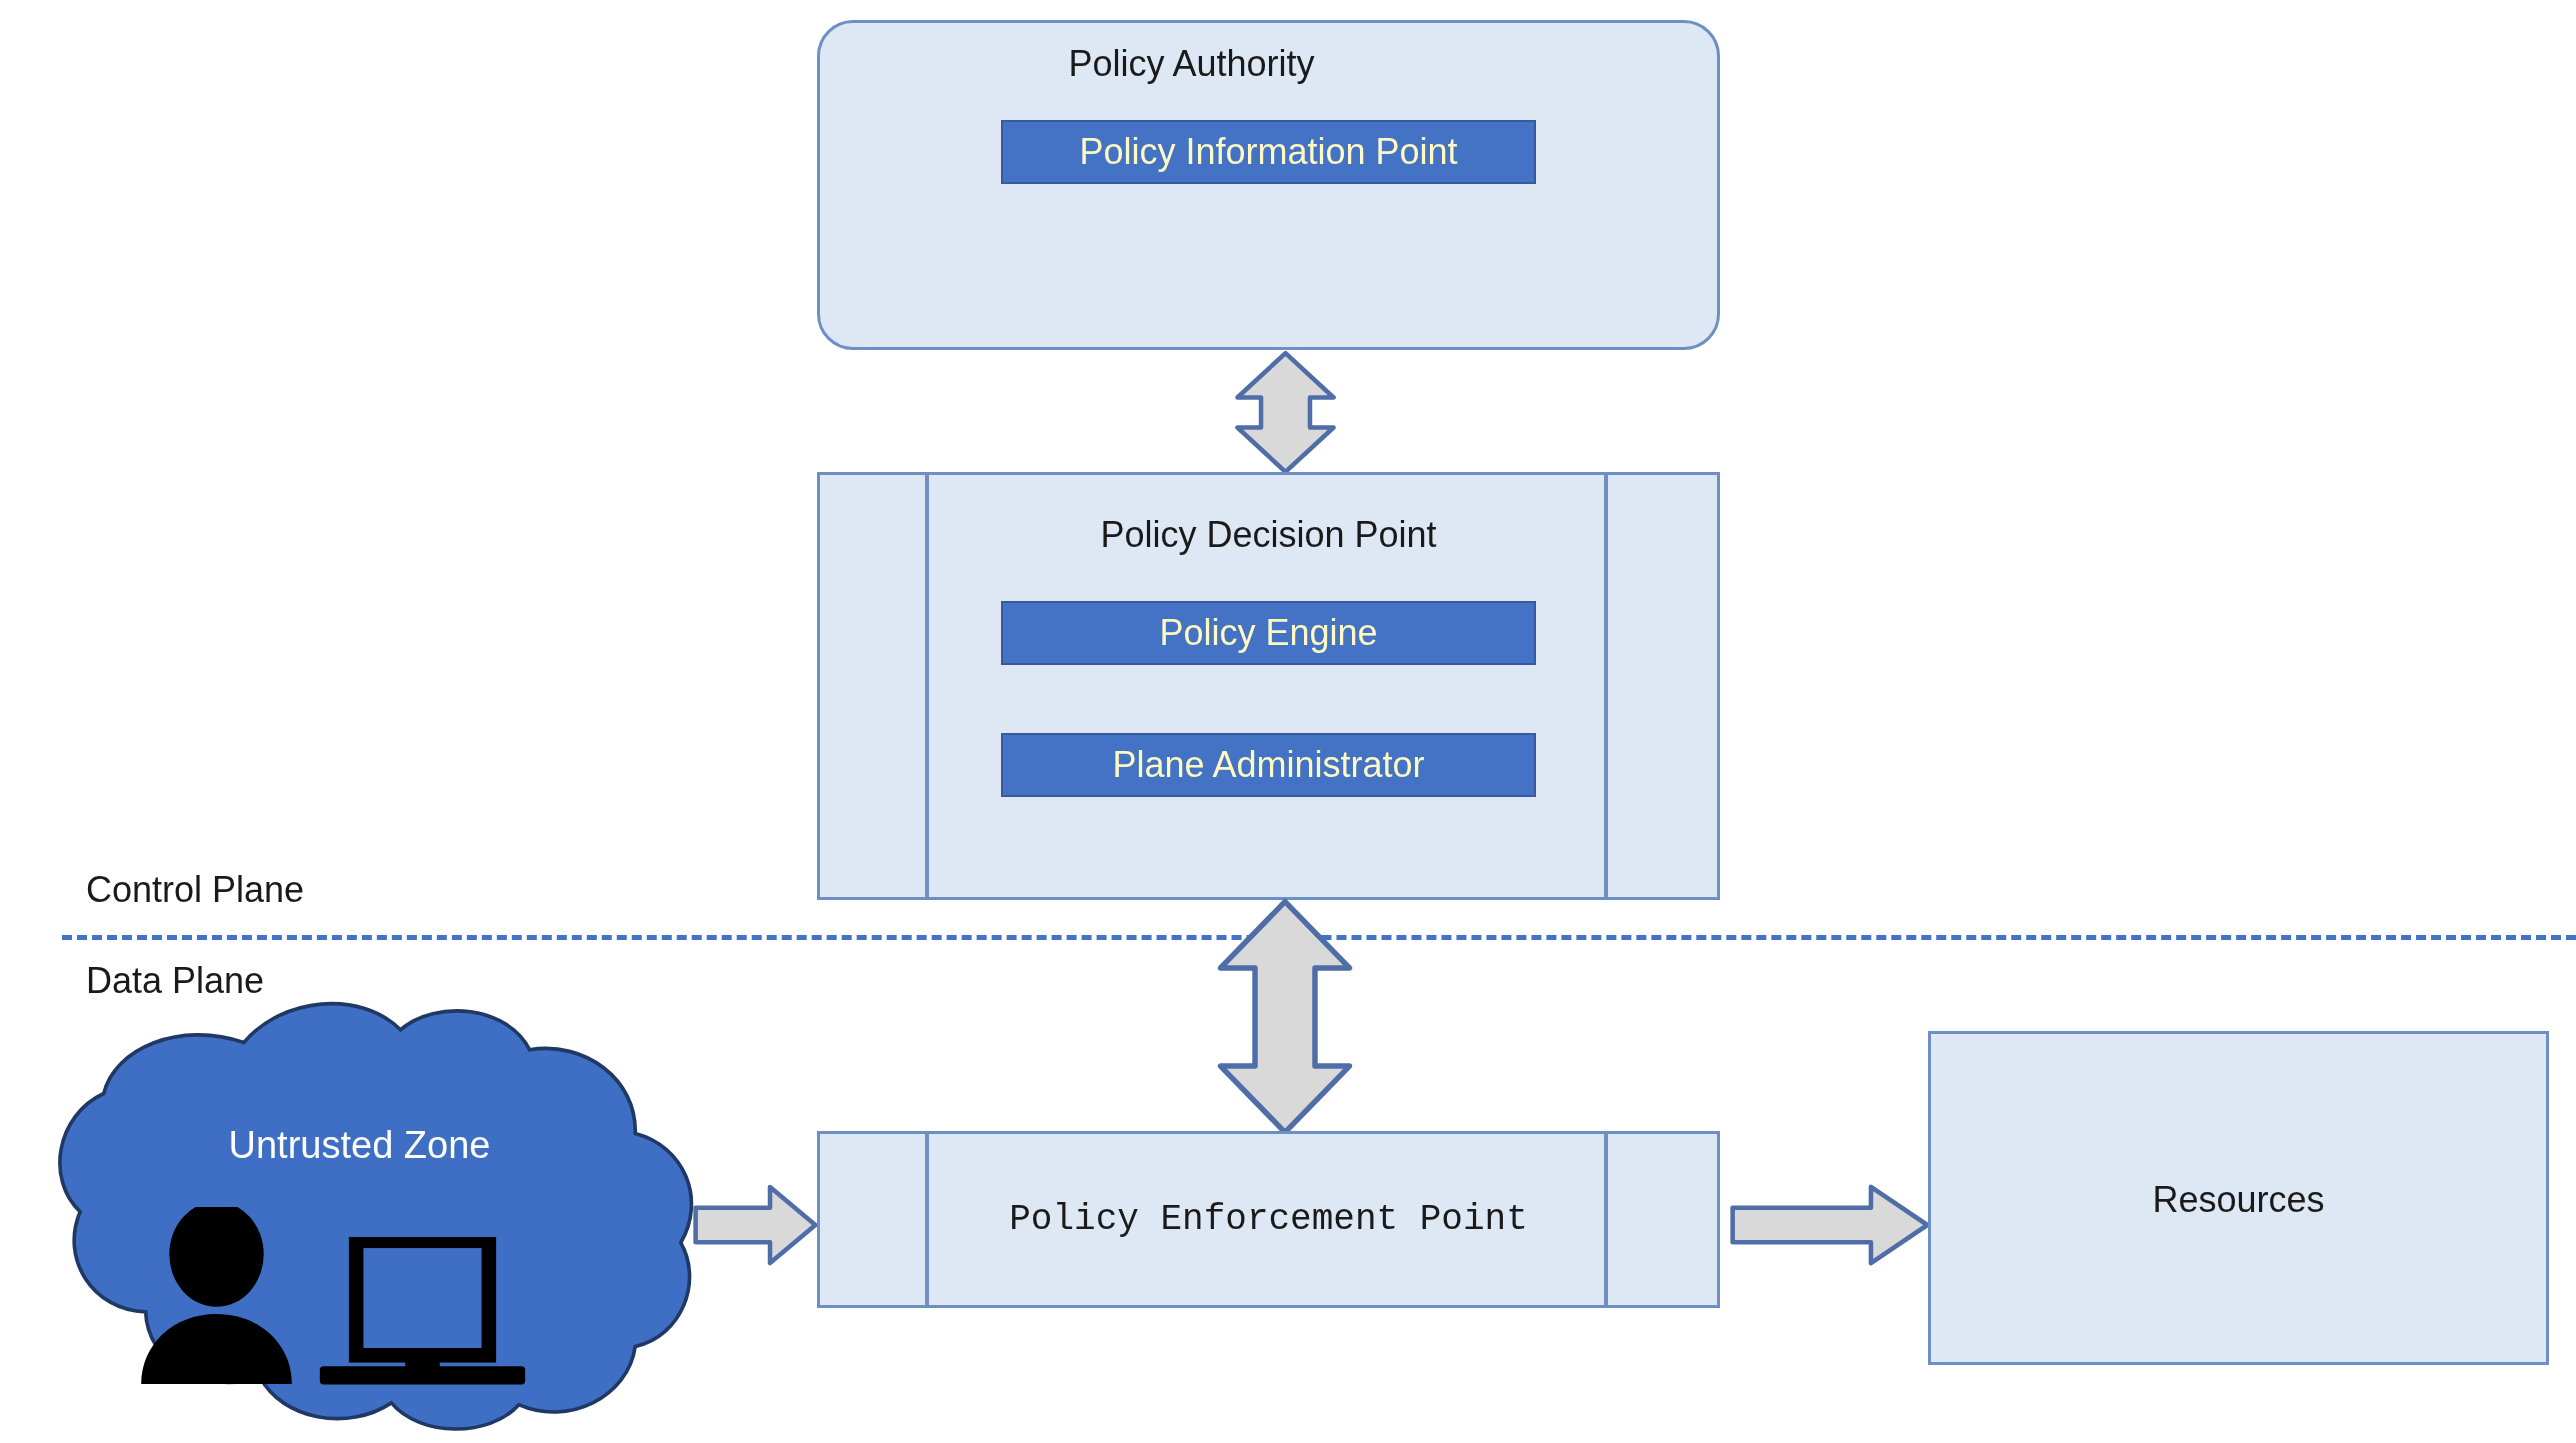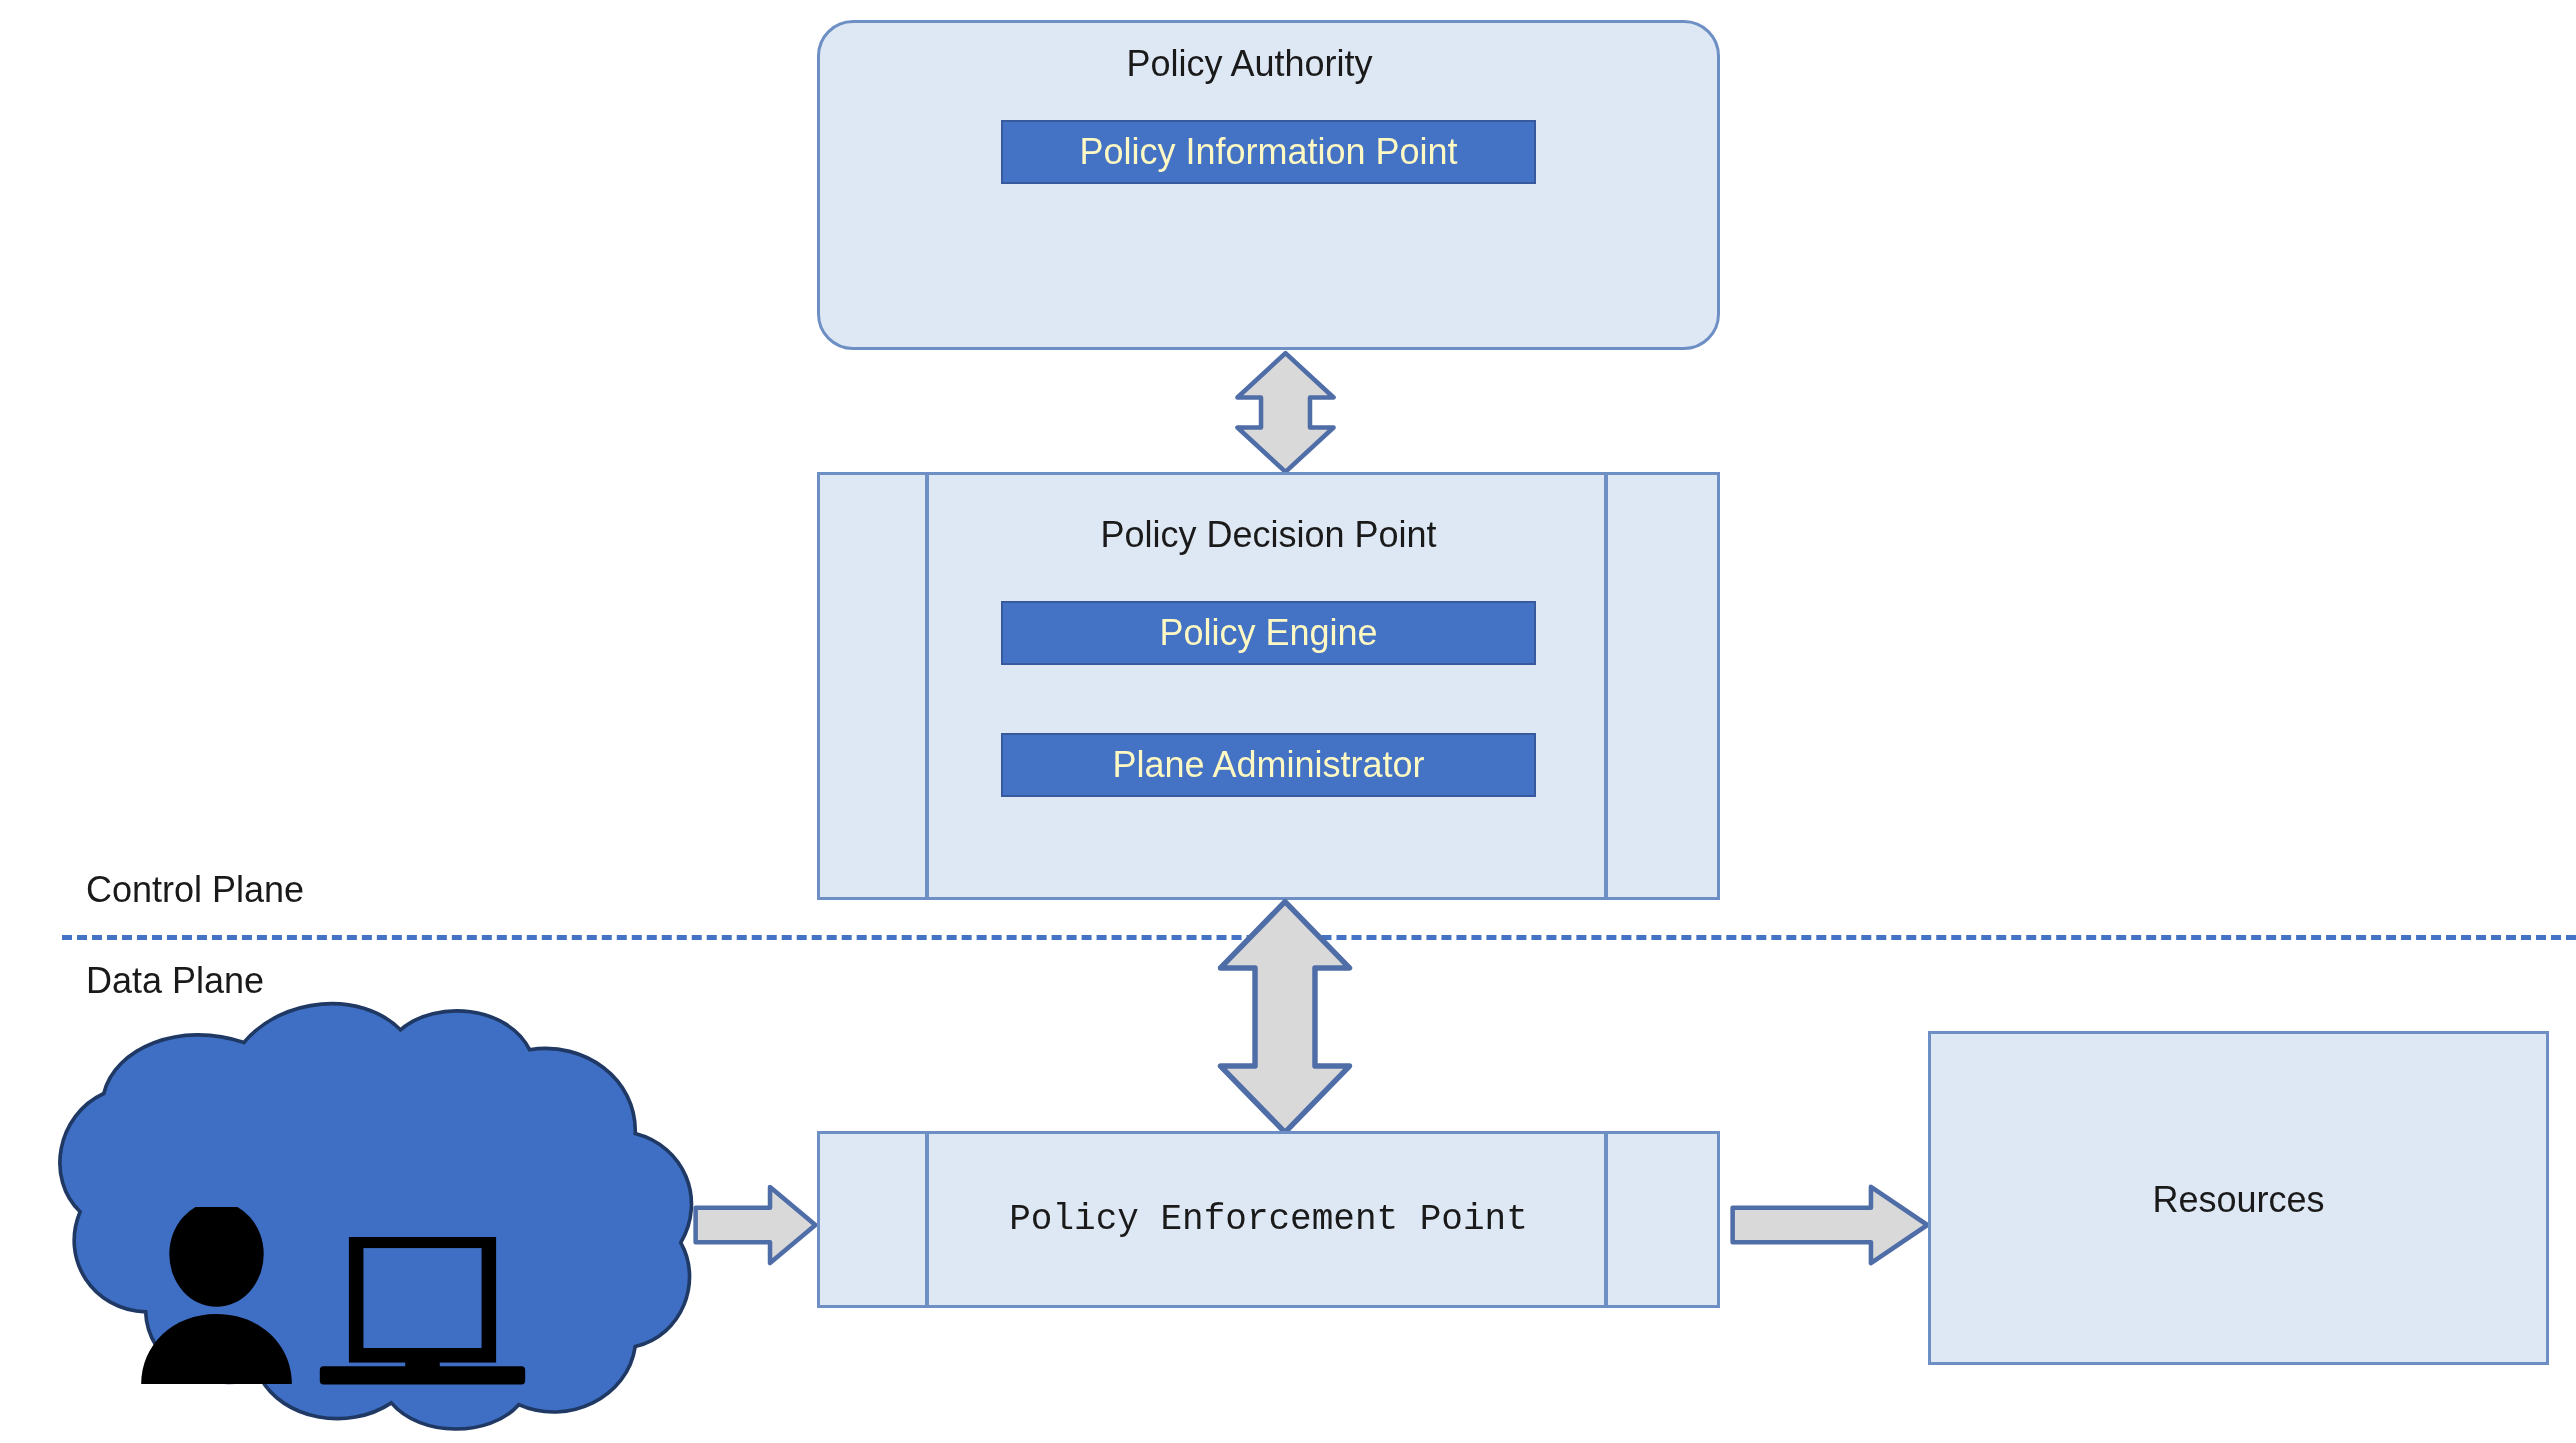--- a/index.html
+++ b/index.html
@@ -87,21 +87,21 @@
   
   .icon-svg { position: absolute; }
 </style>
 </head>
 <body>
 
 <div id="canvas">
 
   <div class="zone-box rounded" style="left:817px; top:20px; width:903px; height:330px;">
   </div>
-  <div class="zone-title" style="left:842px; top:44px; width:749px;padding-left:33px;">Policy Authority</div>
+  <div class="zone-title" style="left:817px; top:44px; width:749px;">Policy Authority</div>
 
   <div class="comp-bar" style="left:1001px; top:120px; width:535px; height:64px;">Policy Information Point</div>
 
 
   <div class="arrow" style="left:1232px; top:350px; width:107px; height:125px;">
     <svg width="107" height="125" viewBox="0 0 118 137">
       <polygon points="59,3 112,52 86,52 86,85 112,85 59,134 6,85 32,85 32,52 6,52" fill="#D9D9D9" stroke="#4F6EA8" stroke-width="5" stroke-linejoin="round"></polygon>
     </svg>
   </div>
 
@@ -138,20 +138,21 @@
                C 762 334, 740 394, 688 406
                C 680 462, 614 494, 560 470
                C 528 506, 452 506, 420 468
                C 372 500, 300 486, 276 440
                C 214 460, 152 424, 150 368
                C 92 366, 56 310, 78 258
                C 40 222, 52 152, 104 128
                C 116 78, 188 48, 258 72 Z" fill="#3E6FC4" stroke="#1F3864" stroke-width="4"></path>
     </svg>
 
+    <div class="cloud-label" style="top:147px;">Untrusted Zone</div>
 
     
     <svg class="icon-svg" style="left:130px; top:230px;" width="155" height="177" viewBox="0 0 170 195">
       <ellipse cx="85" cy="52" rx="52" ry="58" fill="#000000"></ellipse>
       <path d="M 85 118 C 133 118 168 152 168 195 L 2 195 C 2 152 37 118 85 118 Z" fill="#000000"></path>
     </svg>
 
     
     <svg class="icon-svg" style="left:309px; top:260px;" width="209" height="153" viewBox="0 0 230 168">
       <rect x="42" y="4" width="146" height="126" fill="none" stroke="#000000" stroke-width="16"></rect>

